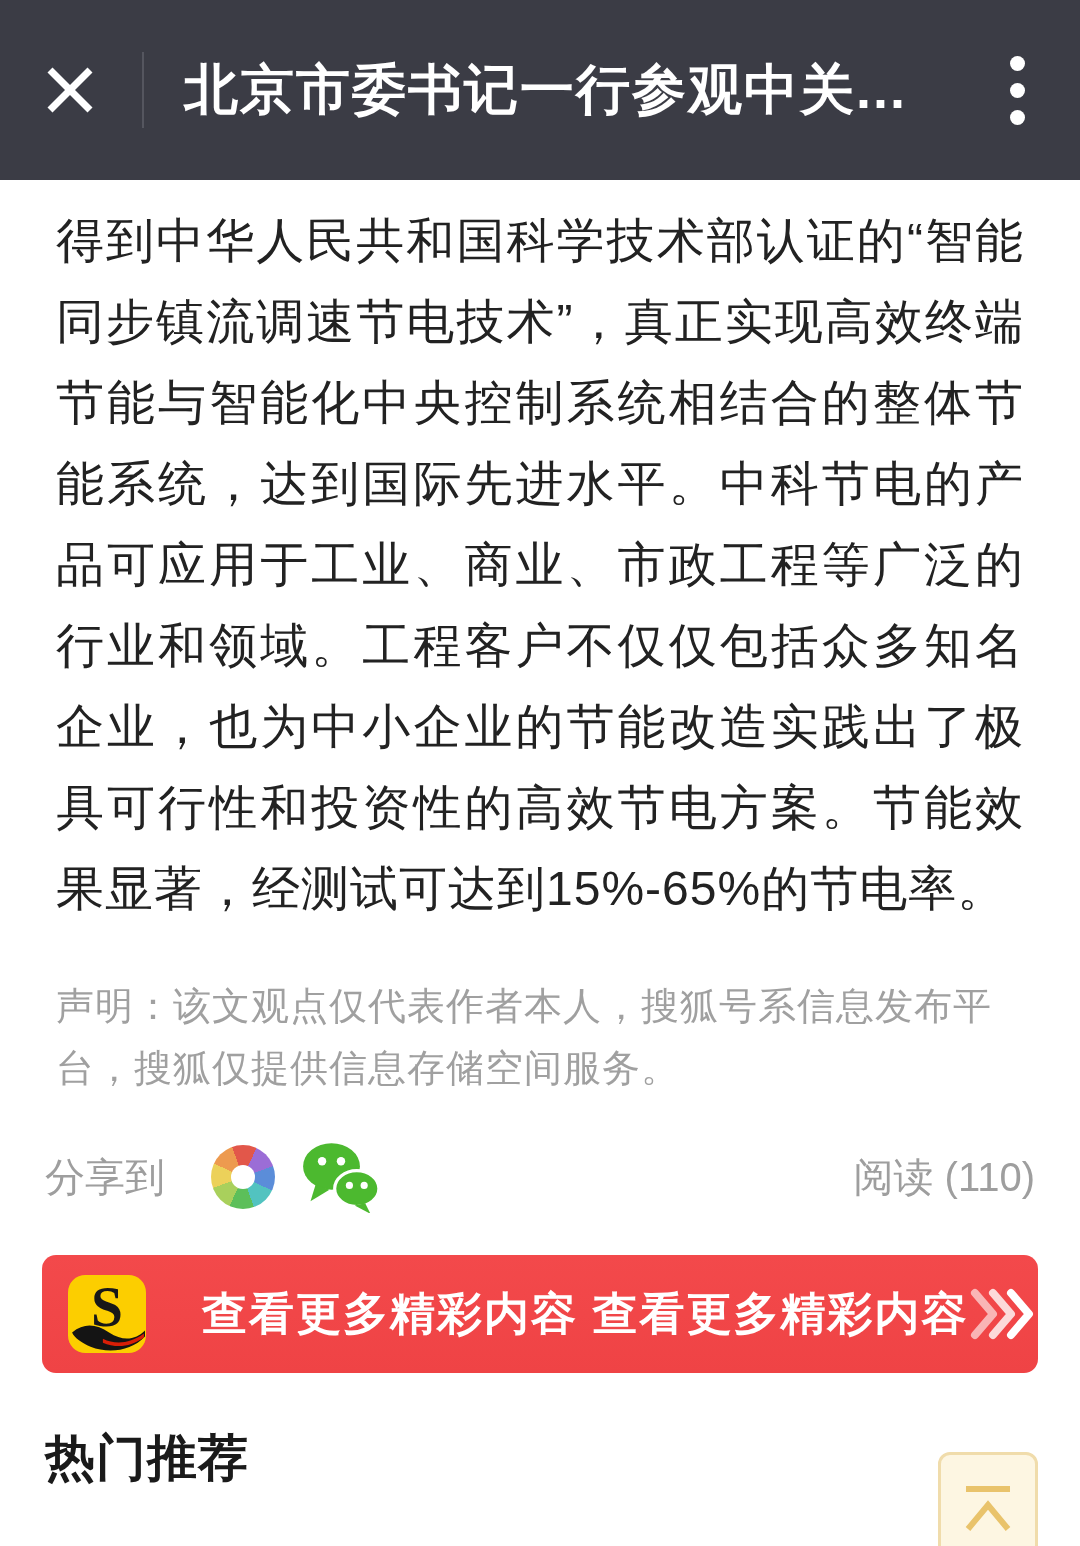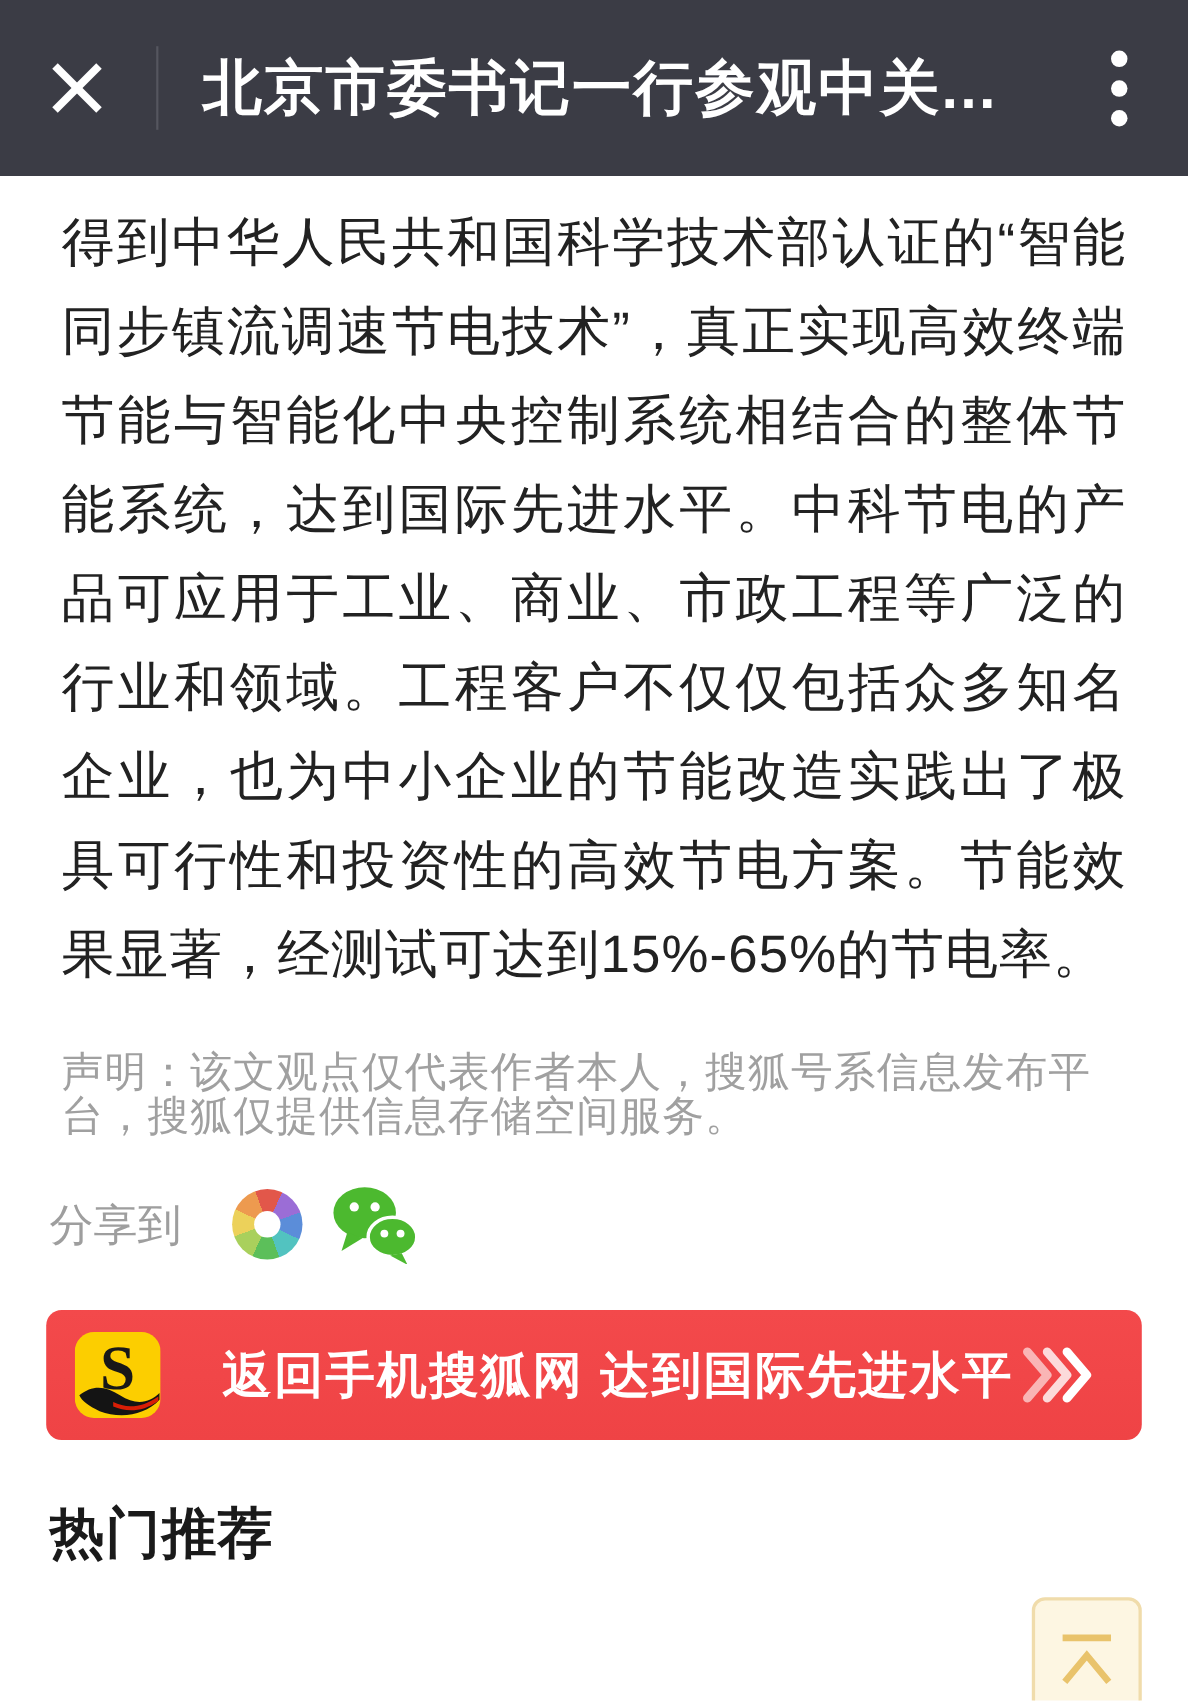--- a/index.html
+++ b/index.html
@@ -5,21 +5,21 @@
   * { margin: 0; padding: 0; box-sizing: border-box; }
   html, body { background: #ffffff; }
   body {
     width: 1080px; height: 1546px;
     position: relative; overflow: hidden;
     font-family: "Liberation Sans", "DejaVu Sans", sans-serif;
   }
 
   
   .app-header {
-    height: 160px; background: #3b3c45;
+    height: 180px; background: #3b3c45;
     display: flex; align-items: center;
     padding: 0 38px 0 42px;
   }
   .close-btn {
     width: 72px; height: 100%;
     display: flex; align-items: center; justify-content: flex-start;
     cursor: pointer; background: none; border: none;
   }
   .header-divider {
     width: 2px; height: 76px; background: #55565f;
@@ -40,21 +40,21 @@
 
   
   .article { padding: 0 56px; }
   .article-body {
     margin-top: 20px;
     font-size: 48px; line-height: 81px; letter-spacing: 1px;
     color: #222222; text-align: justify;
   }
   .disclaimer {
     margin-top: 46px;
-    font-size: 38px; line-height: 40px; letter-spacing: 1px;
+    font-size: 38px; line-height: 62px; letter-spacing: 1px;
     color: #a0a0a0;
   }
 
   
   .share-row {
     margin-top: 42px; padding: 0 45px;
     display: flex; align-items: center;
   }
   .share-label { font-size: 40px; color: #9e9e9e; }
   .share-icons { display: flex; align-items: center; margin-left: 46px; gap: 26px; }
@@ -137,32 +137,33 @@
           <circle cx="20" cy="19" r="4" fill="#ffffff"></circle>
           <circle cx="38" cy="19" r="4" fill="#ffffff"></circle>
           <ellipse cx="53" cy="45" rx="21" ry="17" fill="#4cb92f" stroke="#ffffff" stroke-width="3"></ellipse>
           <path d="M61 59 L66 69 L51 61 Z" fill="#4cb92f"></path>
           <circle cx="46" cy="42" r="3.4" fill="#ffffff"></circle>
           <circle cx="60" cy="42" r="3.4" fill="#ffffff"></circle>
         </svg>
       </span>
     </button>
   </div>
+  <span class="read-count">阅读 (110)</span>
 </div>
 
 <button class="sohu-banner">
   <span class="sohu-logo">
     <svg width="78" height="78" viewBox="0 0 76 76">
       <rect x="0" y="0" width="76" height="76" rx="17" fill="#fcce00"></rect>
       <text x="38" y="50" font-size="56" font-weight="bold" text-anchor="middle" fill="#181818" font-family="Liberation Serif, serif">S</text>
       <path d="M4 56 C 16 46, 28 48, 40 56 C 54 65, 66 63, 75 54 L75 60 C 62 74, 40 77, 22 70 C 13 66, 6 61, 4 56 Z" fill="#141414"></path>
       <path d="M34 62 C 46 68, 60 67, 74 57 L74 61 C 60 71, 46 71, 34 66 Z" fill="#d81e06"></path>
     </svg>
   </span>
-  <span class="banner-text">返回手机搜狐网 达到国际先进水平</span>
+  <span class="banner-text">查看更多精彩内容 查看更多精彩内容</span>
   <span class="banner-chevrons">
     <svg width="66" height="54" viewBox="0 0 66 54">
       <polyline points="6,6 24,27 6,48" stroke="rgba(255,255,255,0.6)" stroke-width="8" fill="none" stroke-linecap="round" stroke-linejoin="round"></polyline>
       <polyline points="24,6 42,27 24,48" stroke="rgba(255,255,255,0.8)" stroke-width="8" fill="none" stroke-linecap="round" stroke-linejoin="round"></polyline>
       <polyline points="42,6 60,27 42,48" stroke="#ffffff" stroke-width="8" fill="none" stroke-linecap="round" stroke-linejoin="round"></polyline>
     </svg>
   </span>
 </button>
 
 <h2 class="hot-title">热门推荐</h2>

